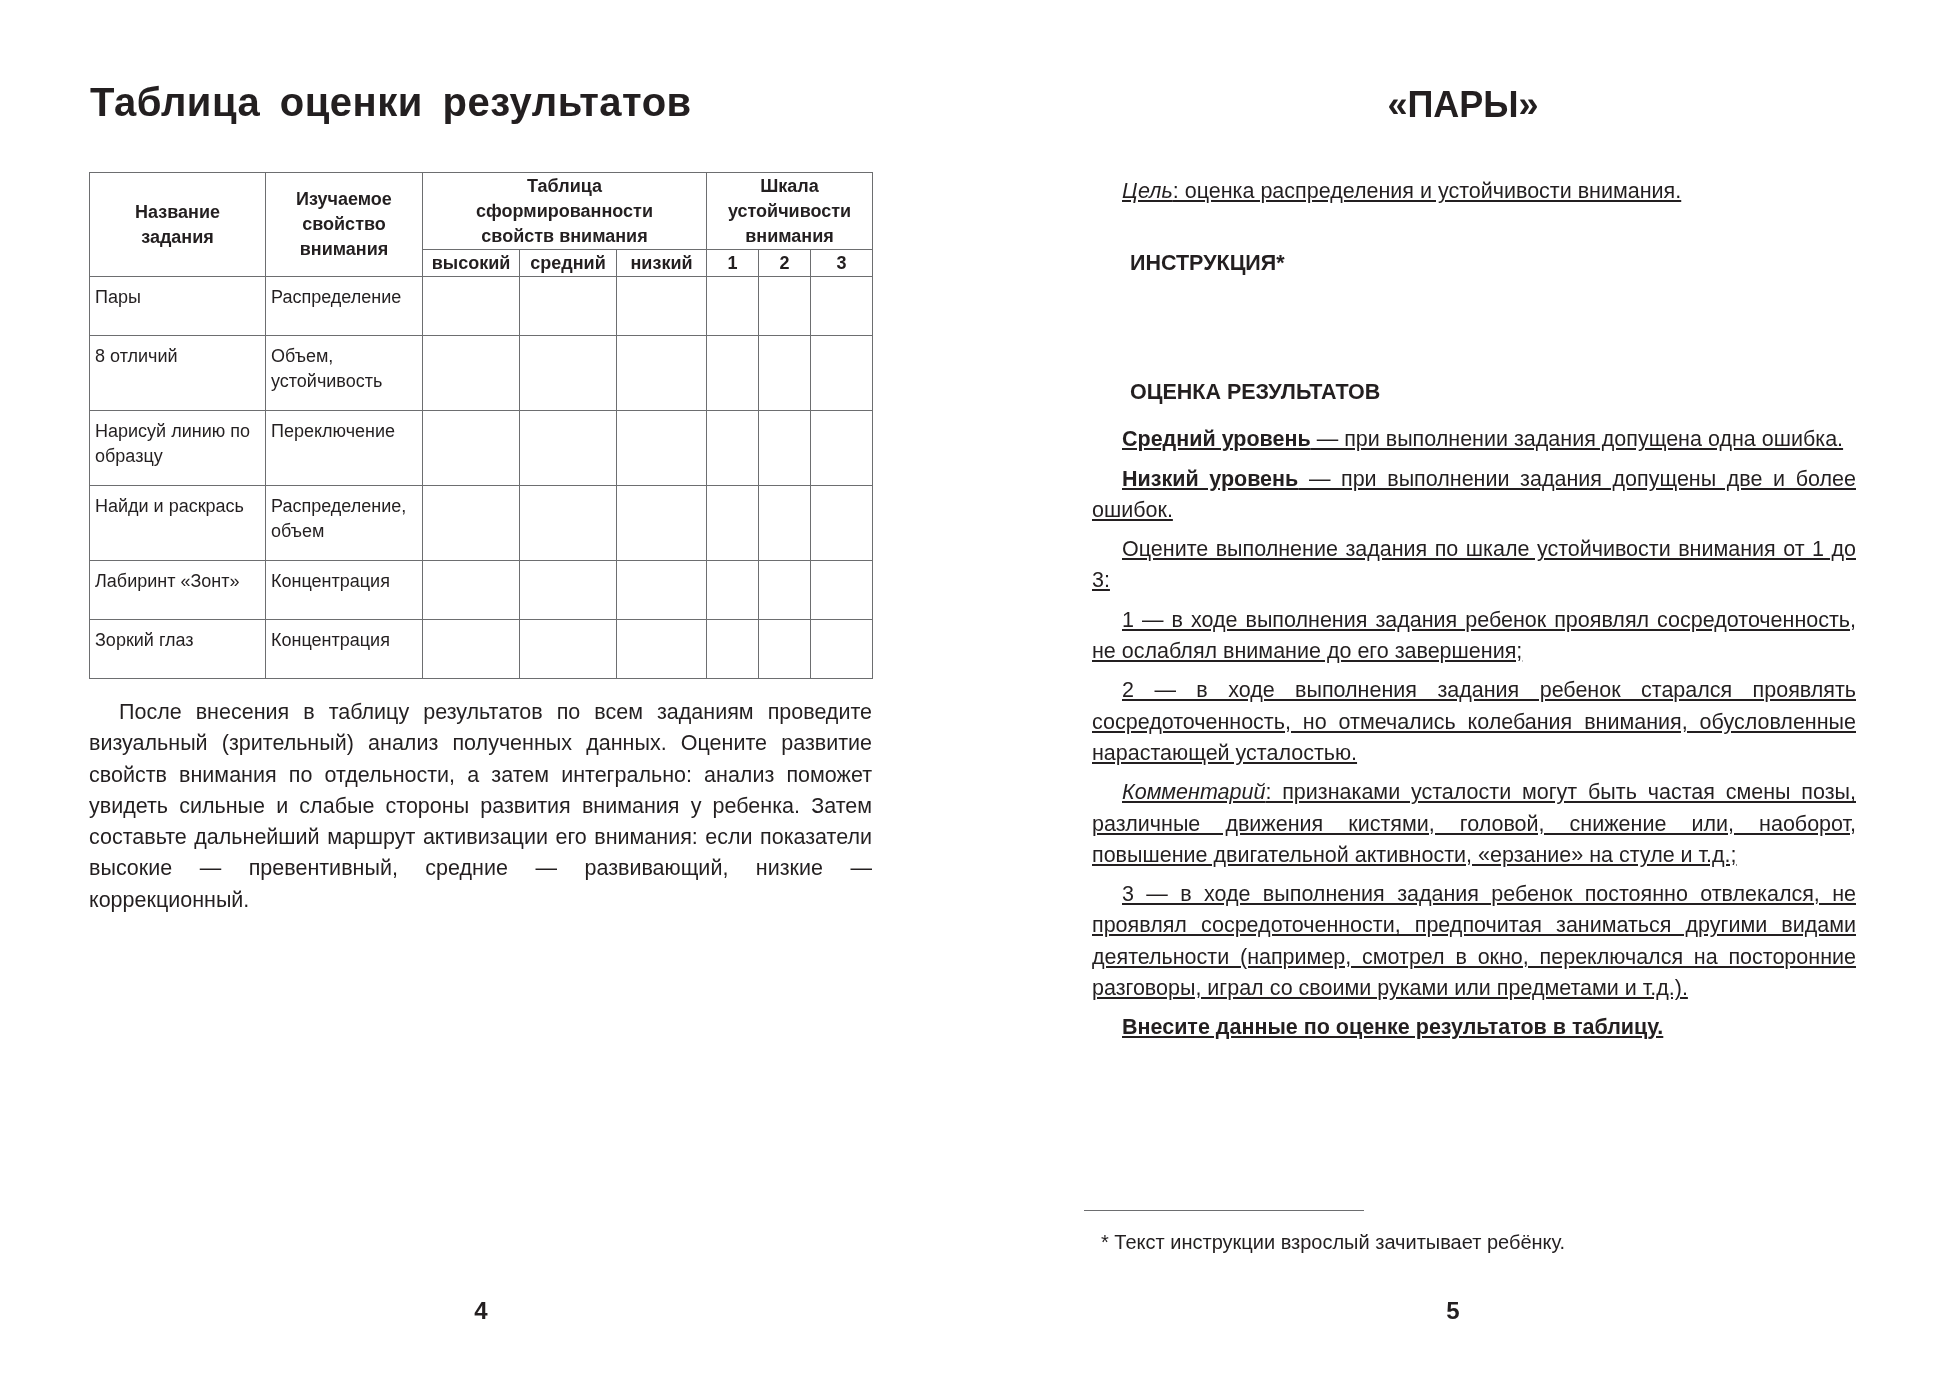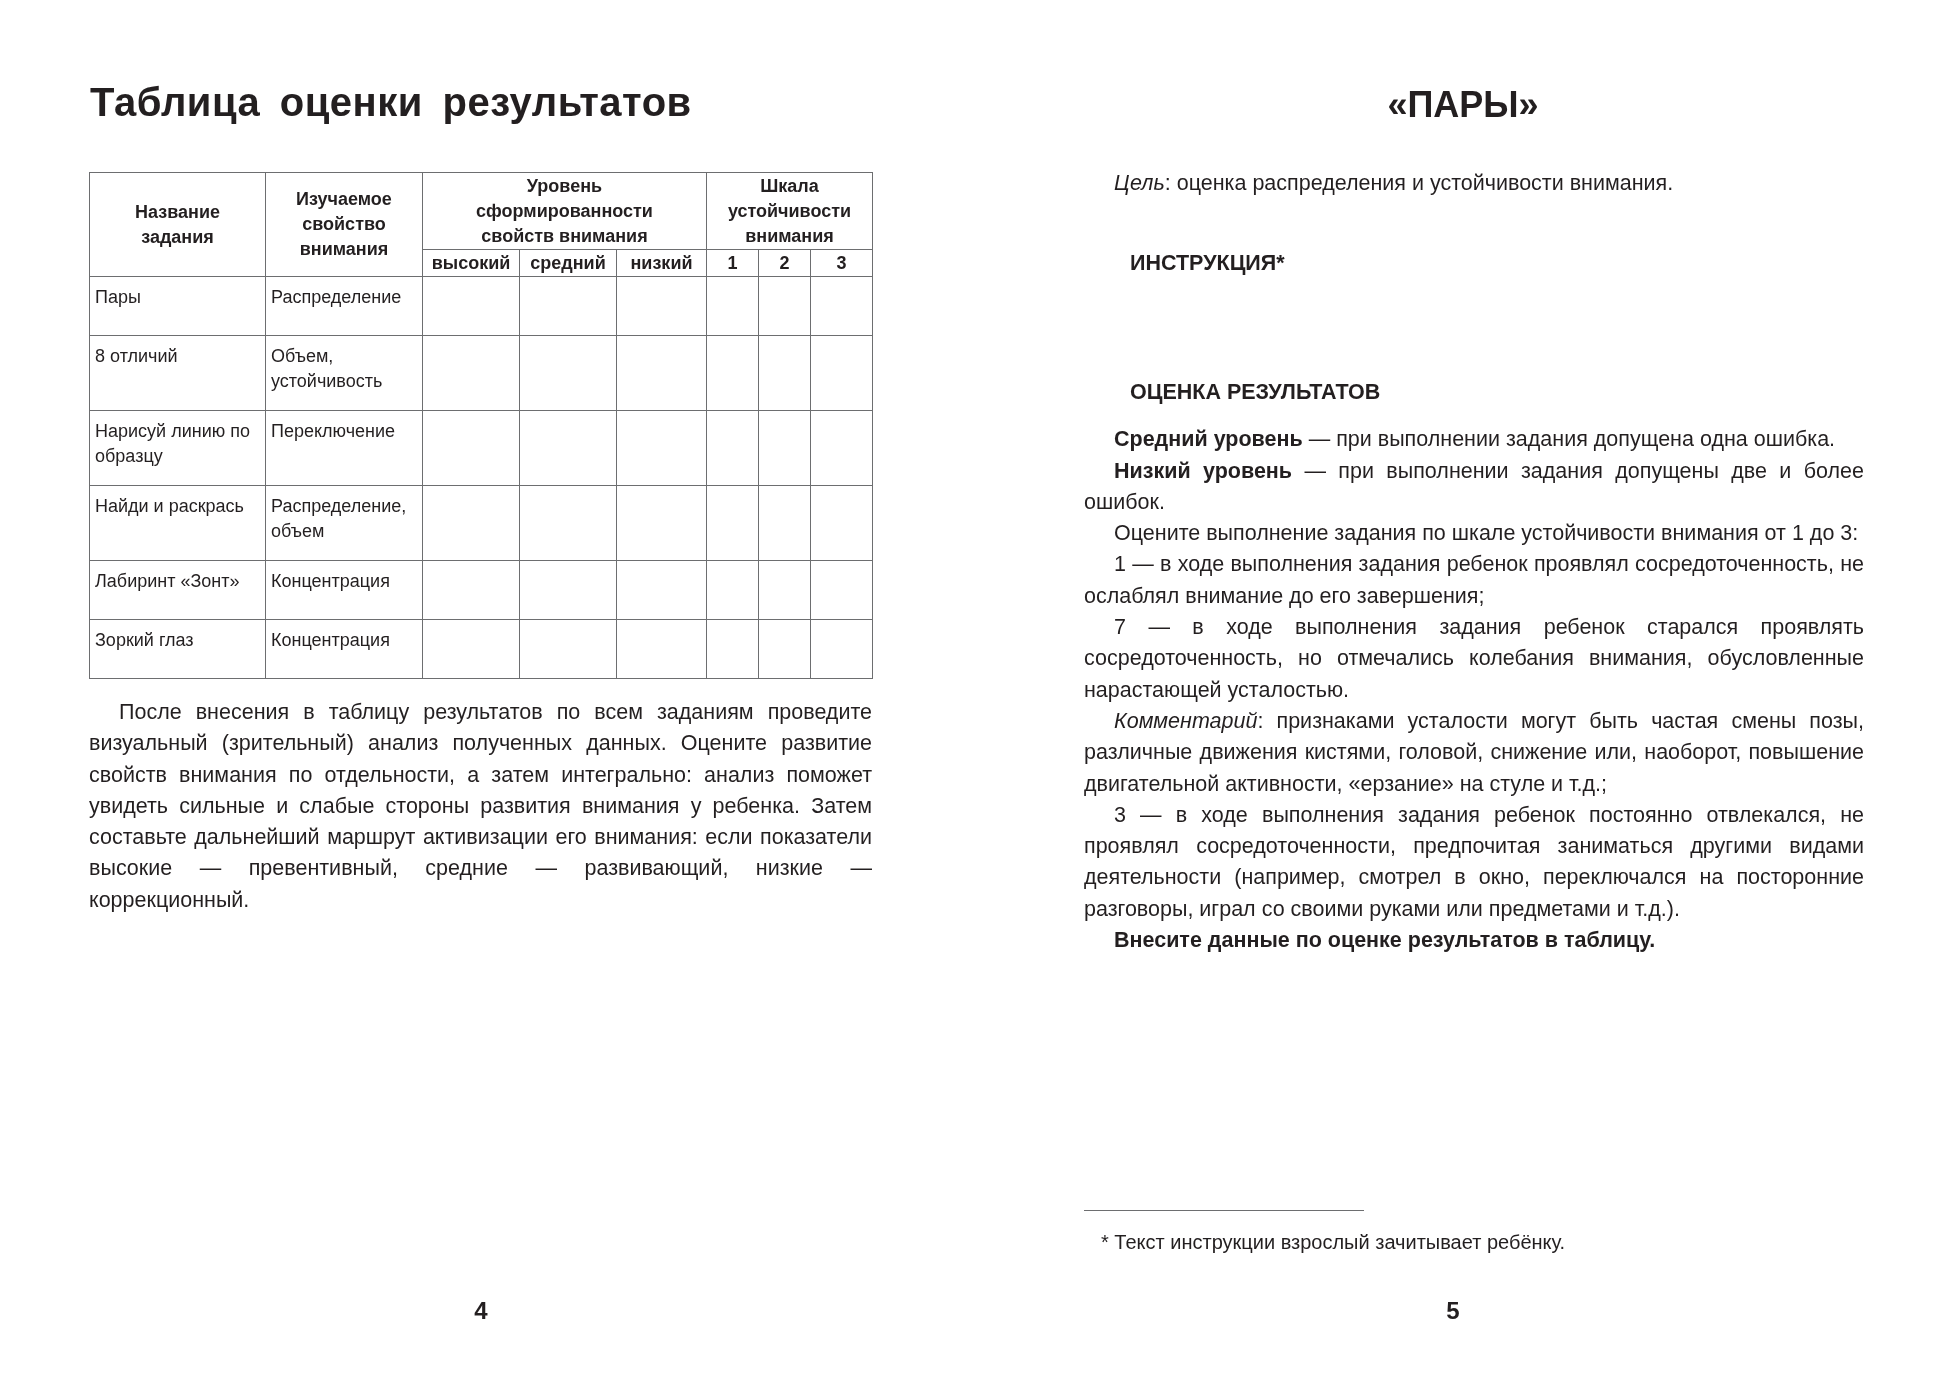--- a/index.html
+++ b/index.html
@@ -43,21 +43,21 @@
   }
   .page-left .page-num { left: 451px; }
   .page-right .page-num { left: 450px; }
 
   
   .right-title {
     position: absolute; left: 90px; width: 800px; top: 84px;
     text-align: center; font-size: 36px; font-weight: bold;
   }
   .rp { position: absolute; left: 111px; width: 780px; font-size: 21.5px; line-height: 31.3px; }
-  .rp p { margin: 0; text-align: justify; text-indent: 30px; }
+  .rp p { margin: 8px; text-align: justify; text-indent: 30px; text-decoration: underline; }
   .rp h3 { margin: 16px; padding-left: 30px; font-size: 21.5px; font-weight: bold; line-height: 31.3px; }
   .goal { top: 168px; }
   .instr { top: 232px; }
   .assess { top: 361px; }
   .it { font-style: italic; }
   .bold { font-weight: bold; }
   .footnote-rule {
     position: absolute; left: 111px; top: 1210px; width: 280px; height: 0;
     border-top: 1.5px solid #6d6e70;
   }
@@ -79,21 +79,21 @@
         <col style="width:97px">
         <col style="width:90px">
       <col style="width:52px">
         <col style="width:52px">
         <col style="width:62px">
     </colgroup>
     <thead>
       <tr>
         <th rowspan="2" style="padding:0 20px">Название задания</th>
         <th rowspan="2" style="padding:0 18px">Изучаемое свойство внимания</th>
-        <th colspan="3" style="height:76px;padding:0 40px">Уровень сформированности свойств внимания</th>
+        <th colspan="3" style="height:76px;padding:0 40px">Таблица сформированности свойств внимания</th>
         <th colspan="3" style="padding:0 8px">Шкала устойчивости внимания</th>
       </tr>
       <tr>
         <th class="sub">высокий</th>
         <th class="sub">средний</th>
         <th class="sub">низкий</th>
         <th class="sub">1</th>
         <th class="sub">2</th>
         <th class="sub">3</th>
       </tr>
@@ -176,21 +176,21 @@
   <div class="rp instr">
     <h3>ИНСТРУКЦИЯ*</h3>
   </div>
 
   <div class="rp assess">
     <h3>ОЦЕНКА РЕЗУЛЬТАТОВ</h3>
     <p><span class="bold">Средний уровень</span><span> — при выполнении задания допущена одна ошибка.</span></p>
     <p><span class="bold">Низкий уровень</span><span> — при выполнении задания допущены две и более ошибок.</span></p>
     <p>Оцените выполнение задания по шкале устойчивости внимания от 1 до 3:</p>
     <p>1 — в ходе выполнения задания ребенок проявлял сосредоточенность, не ослаблял внимание до его завершения;</p>
-    <p>7 — в ходе выполнения задания ребенок старался проявлять сосредоточенность, но отмечались  колебания внимания, обусловленные нарастающей усталостью.</p>
+    <p>2 — в ходе выполнения задания ребенок старался проявлять сосредоточенность, но отмечались  колебания внимания, обусловленные нарастающей усталостью.</p>
     <p><span class="it">Комментарий</span><span>: признаками усталости могут быть частая смены позы, различные движения кистями, головой, снижение или, наоборот, повышение двигательной активности, «ерзание» на стуле и т.д.;</span></p>
     <p>3 — в ходе выполнения задания ребенок постоянно отвлекался, не проявлял сосредоточенности, предпочитая заниматься другими видами деятельности (например, смотрел в окно, переключался на посторонние разговоры, играл со своими руками или предметами и т.д.).</p>
     <p class="bold">Внесите данные по оценке результатов в таблицу.</p>
   </div>
 
   <div class="footnote-rule"></div>
   <div class="footnote">* Текст инструкции взрослый зачитывает ребёнку.</div>
   <div class="page-num">5</div>
 </div>
 

